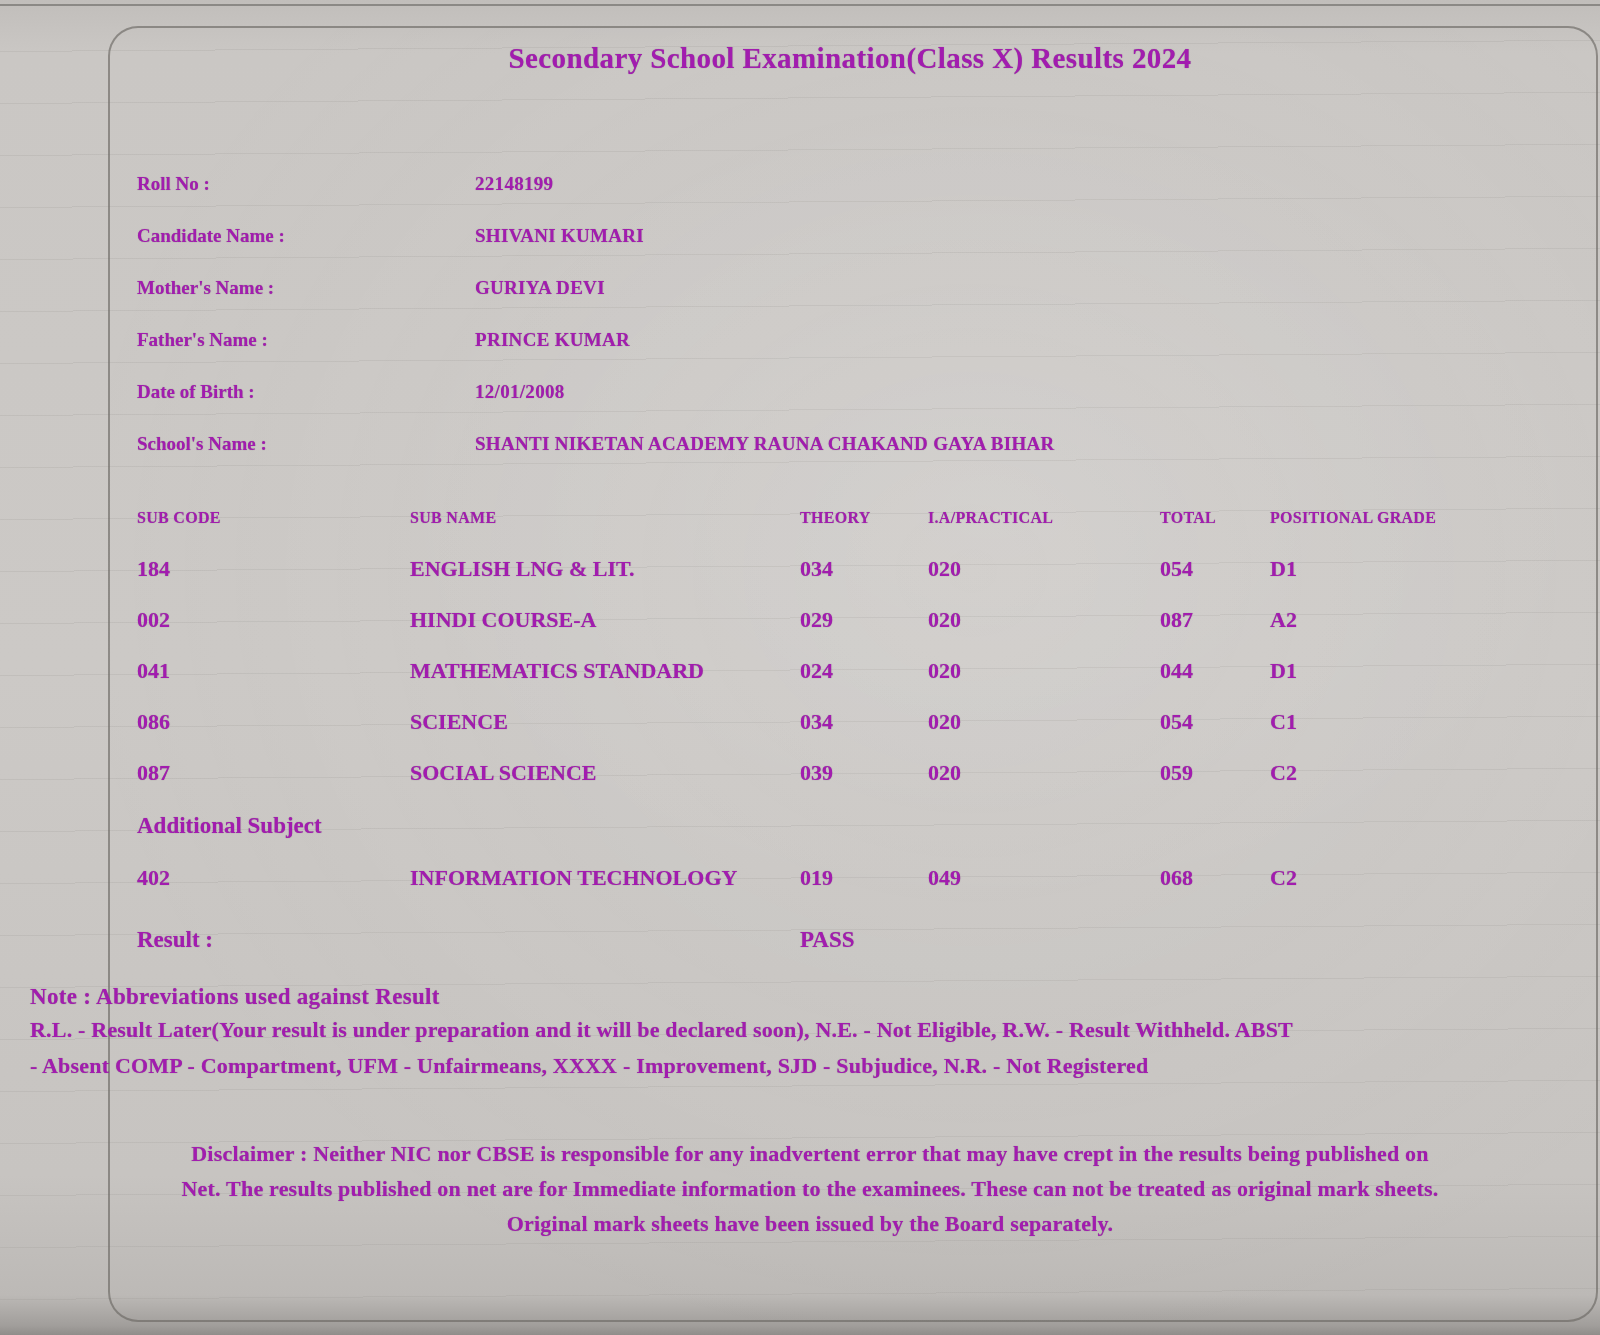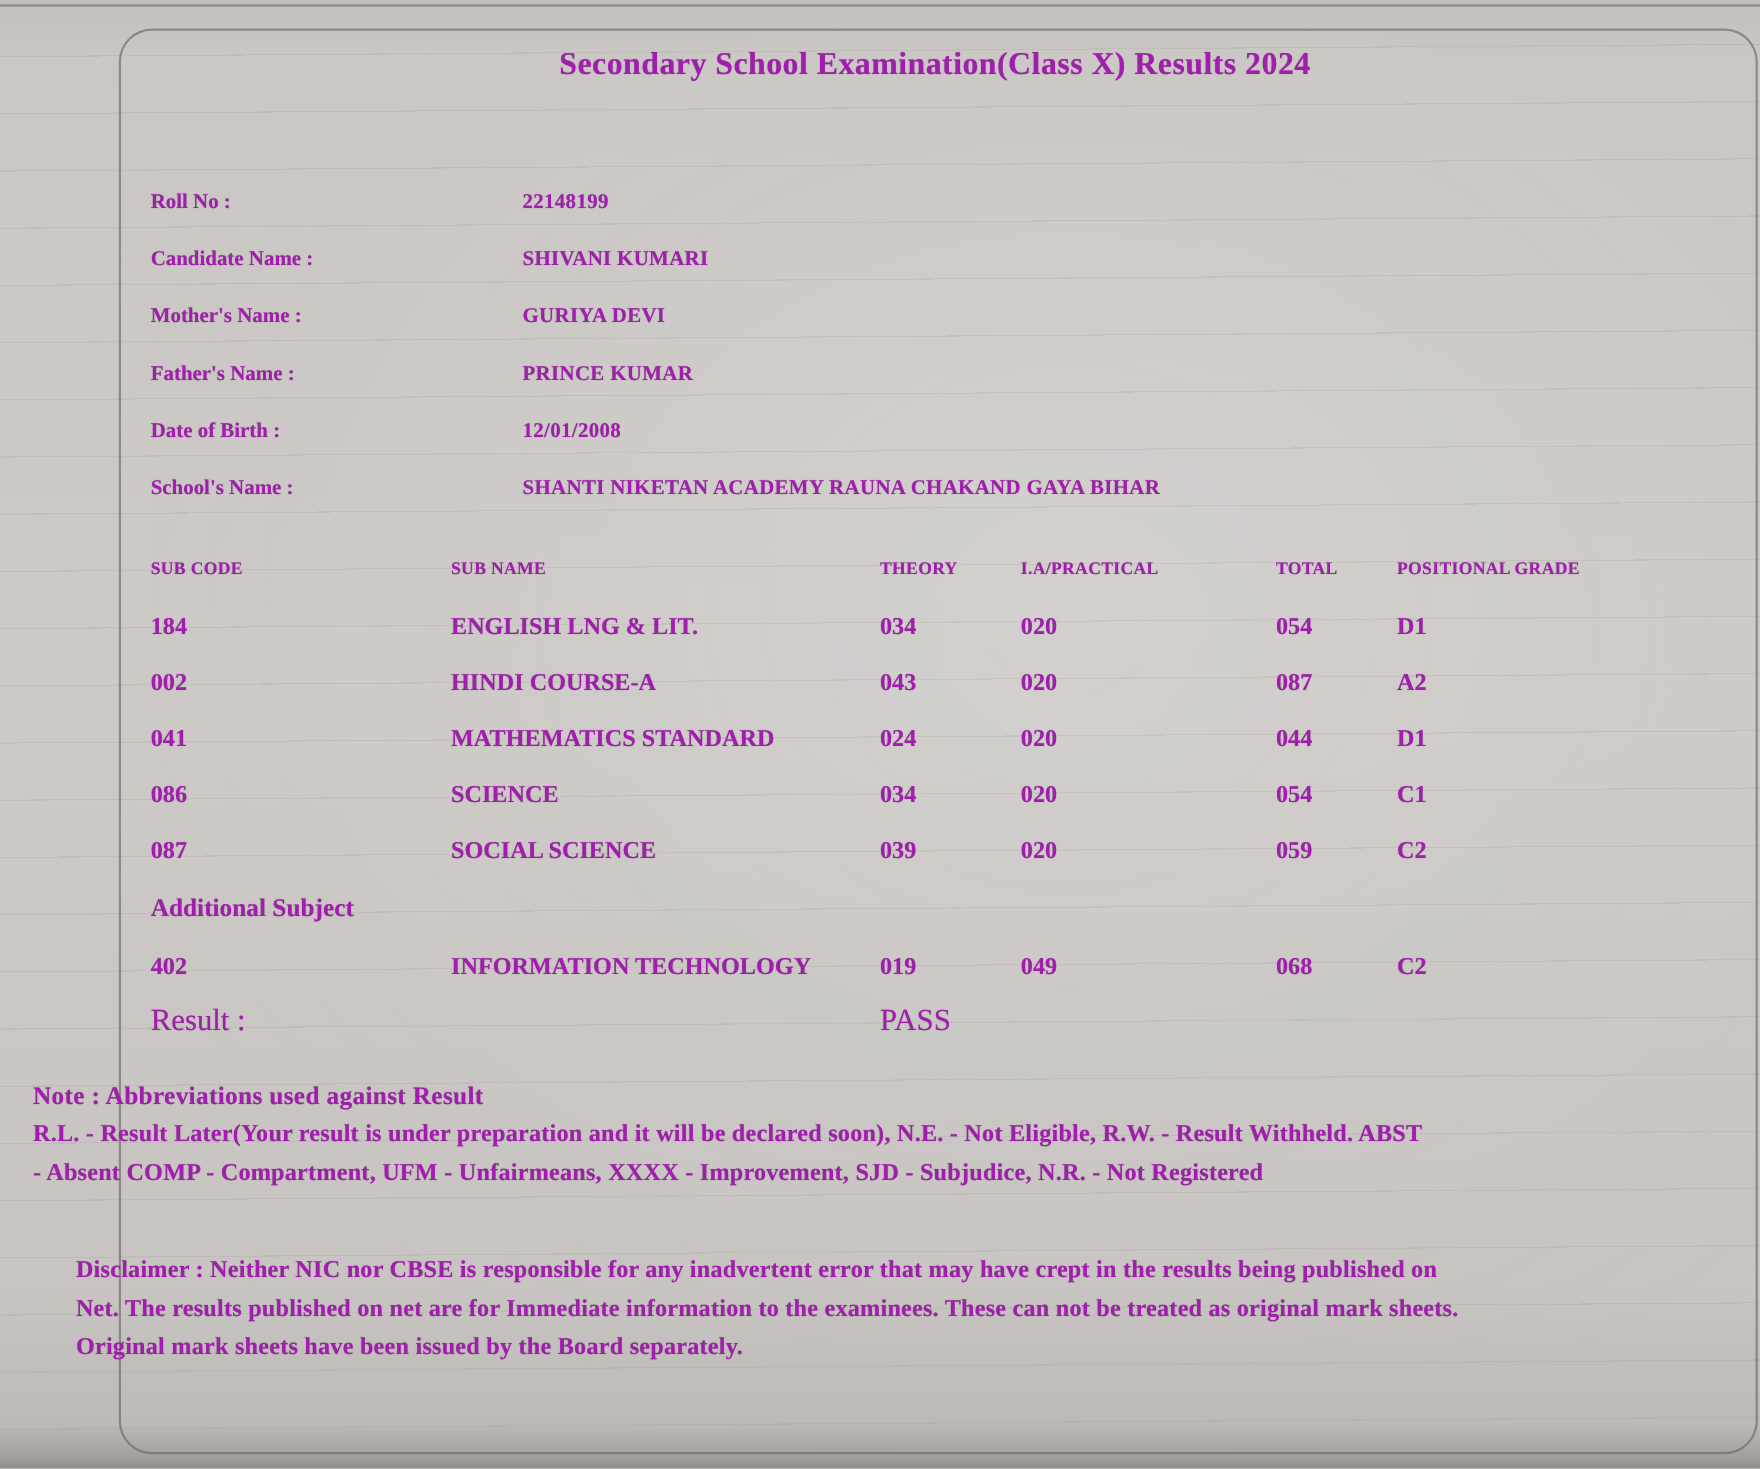--- a/index.html
+++ b/index.html
@@ -36,27 +36,27 @@
   .info-label{width:338px;flex:0 0 338px;}
   .info-value{white-space:nowrap;letter-spacing:.3px;}
   .marks{position:absolute;left:137px;top:492px;right:60px;}
   .trow{
     display:grid;grid-template-columns:273px 390px 128px 232px 110px 1fr;
     height:51px;align-items:center;font-size:22px;font-weight:700;white-space:nowrap;
   }
   .trow.head{font-size:16px;letter-spacing:.3px;}
   .addl-label{height:55px;display:flex;align-items:center;font-size:23px;font-weight:700;}
   .addl .trow{height:50px;}
-  .result-row{display:flex;height:50px;align-items:center;font-size:28px;font-weight:400;}
+  .result-row{display:flex;height:50px;align-items:flex-end;font-size:23px;font-weight:700;}
   .result-row .rlabel{width:663px;flex:0 0 663px;}
   .note{position:absolute;left:30px;right:10px;top:982px;text-align:left;}
   .note-heading{font-size:23px;font-weight:700;line-height:30px;letter-spacing:.3px;}
   .note-line{font-size:22px;font-weight:700;line-height:36px;letter-spacing:.2px;white-space:nowrap;}
   .note-line:first-of-type{margin-top:13px;}
-  .disclaimer{position:absolute;left:69px;right:35px;top:1136px;}
+  .disclaimer{position:absolute;left:55px;right:35px;top:1136px;text-align:center;}
   .disc-line{font-size:22px;font-weight:700;line-height:35px;letter-spacing:.2px;white-space:nowrap;}
 </style>
 </head>
 <body>
 
 <div class="photo"></div>
 <div class="rules"></div>
 <div class="top-edge"></div>
 <div class="sheet"></div>
 
@@ -103,21 +103,21 @@
     <span>184</span>
     <span>ENGLISH LNG &amp; LIT.</span>
     <span>034</span>
     <span>020</span>
     <span>054</span>
     <span>D1</span>
   </div>
   <div class="trow ink">
     <span>002</span>
     <span>HINDI COURSE-A</span>
-    <span>043</span>
+    <span>029</span>
     <span>020</span>
     <span>087</span>
     <span>A2</span>
   </div>
   <div class="trow ink">
     <span>041</span>
     <span>MATHEMATICS STANDARD</span>
     <span>024</span>
     <span>020</span>
     <span>044</span>

